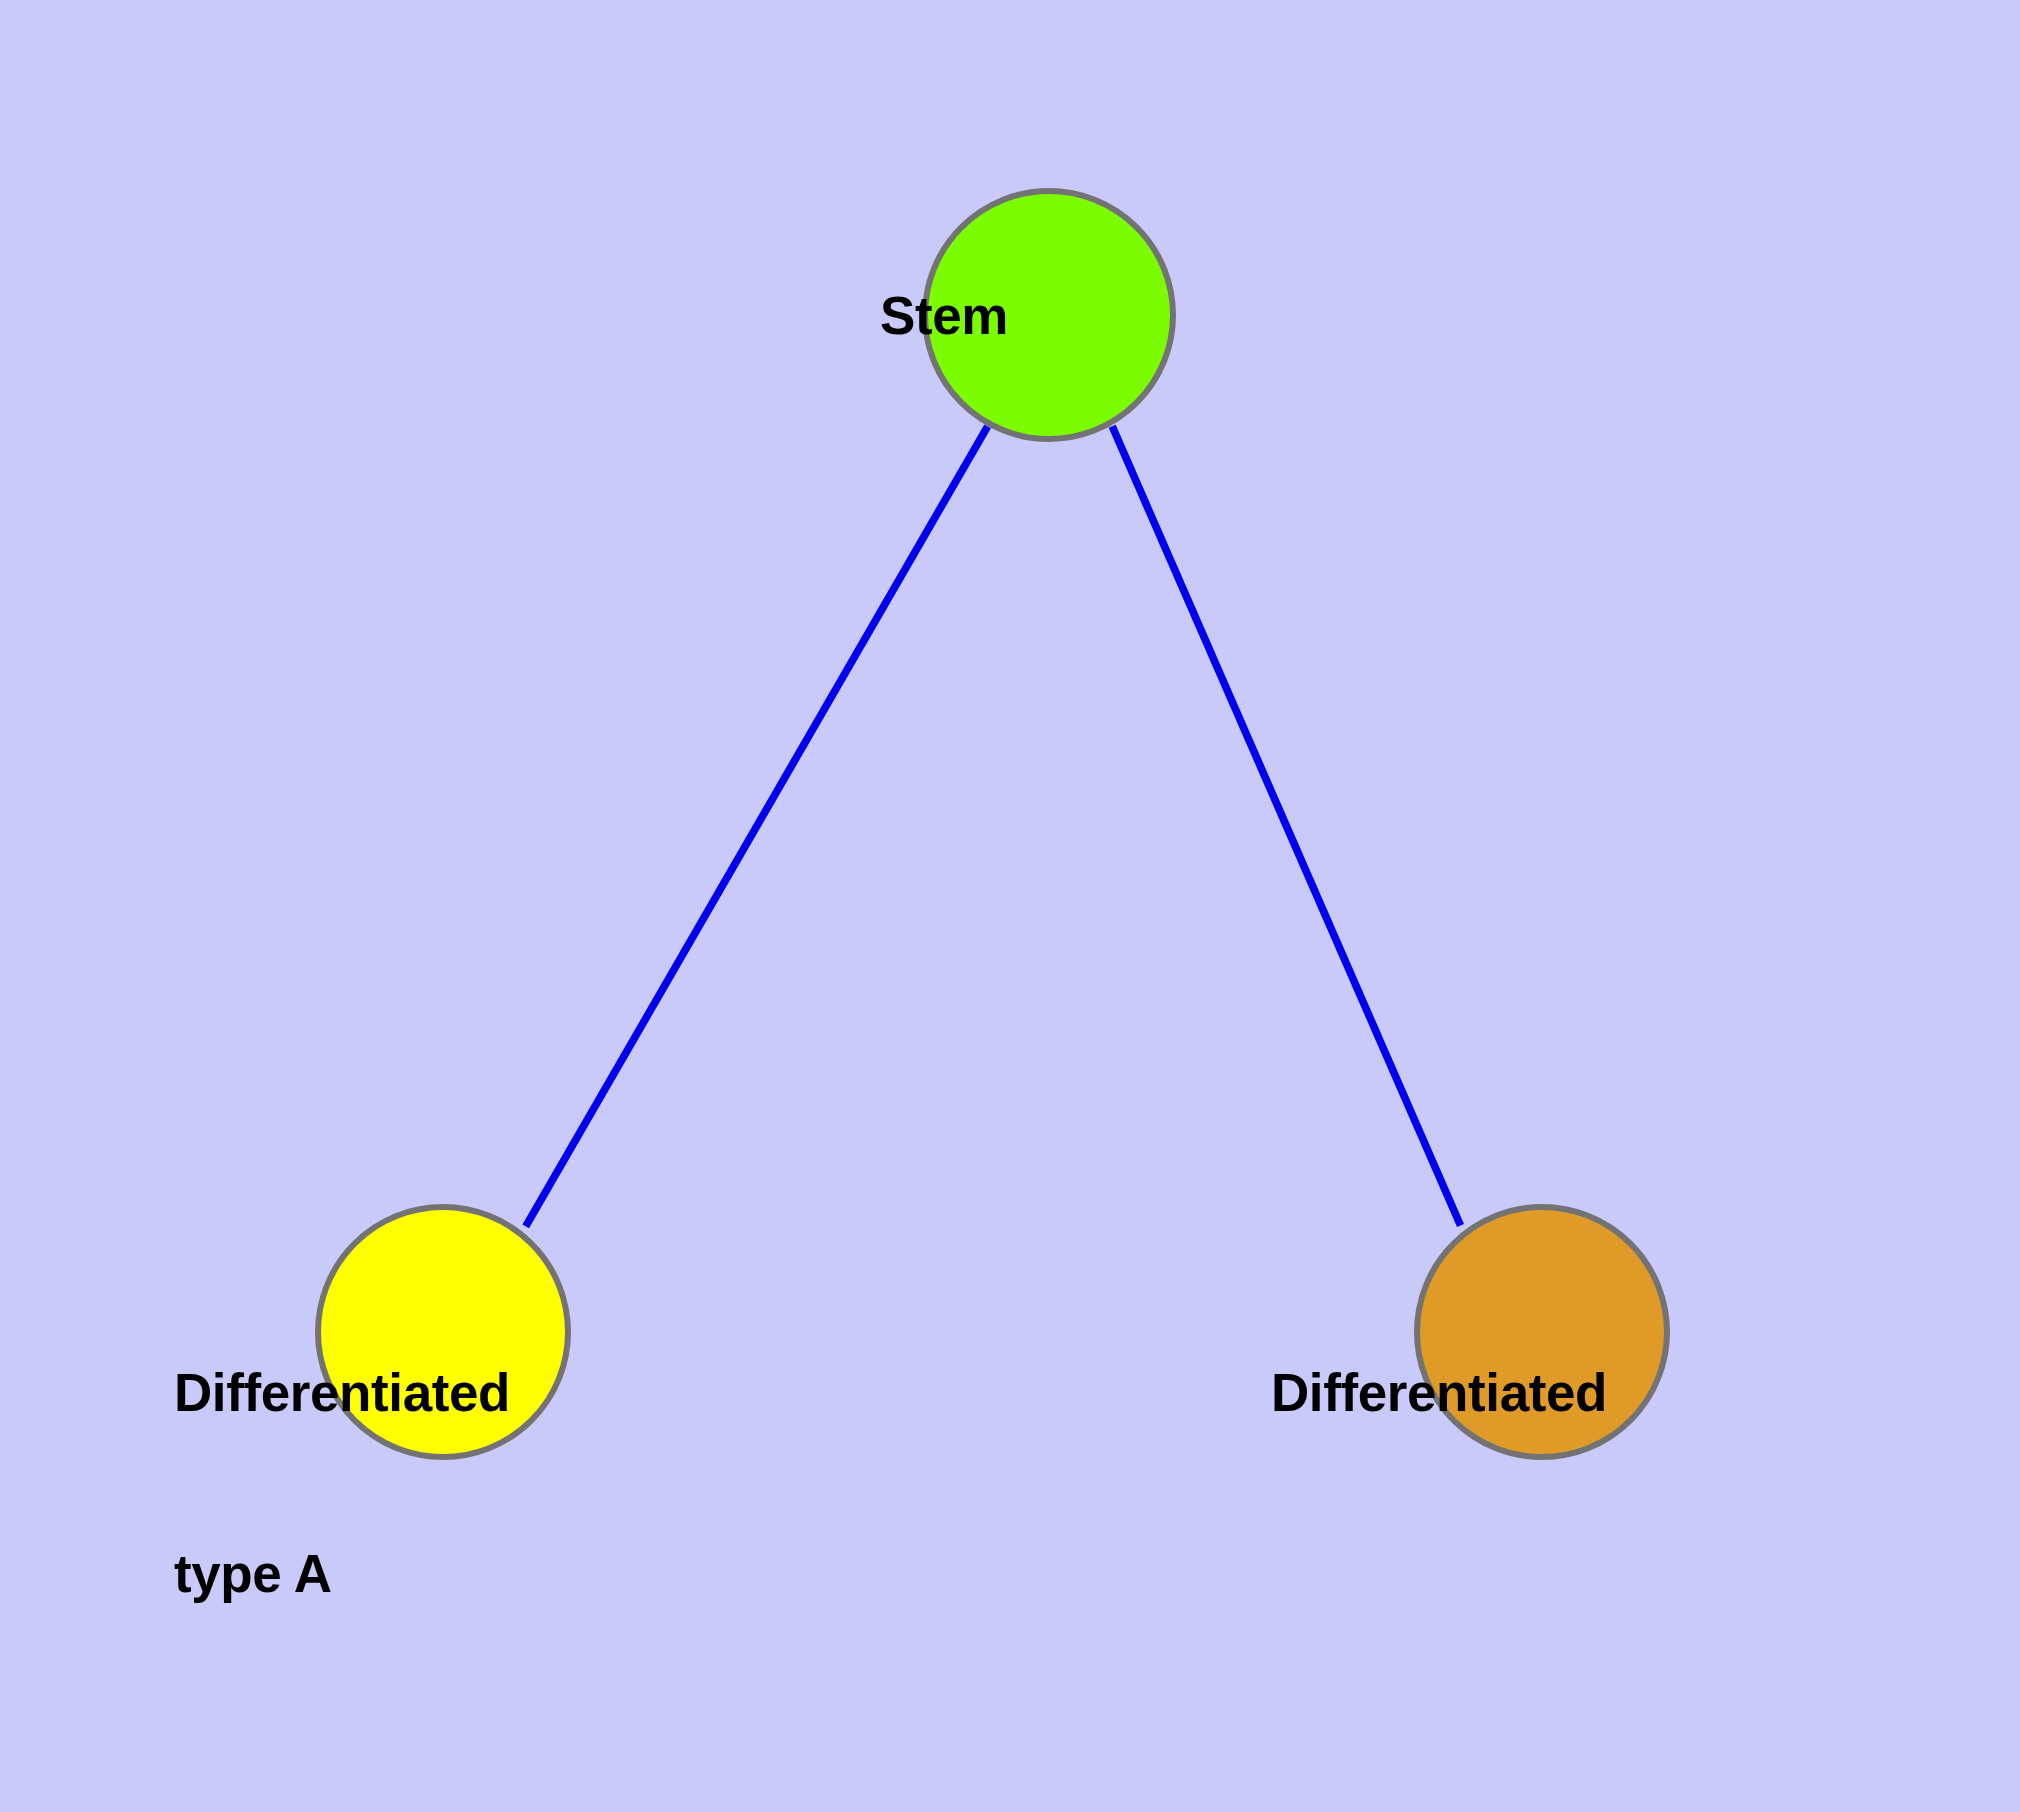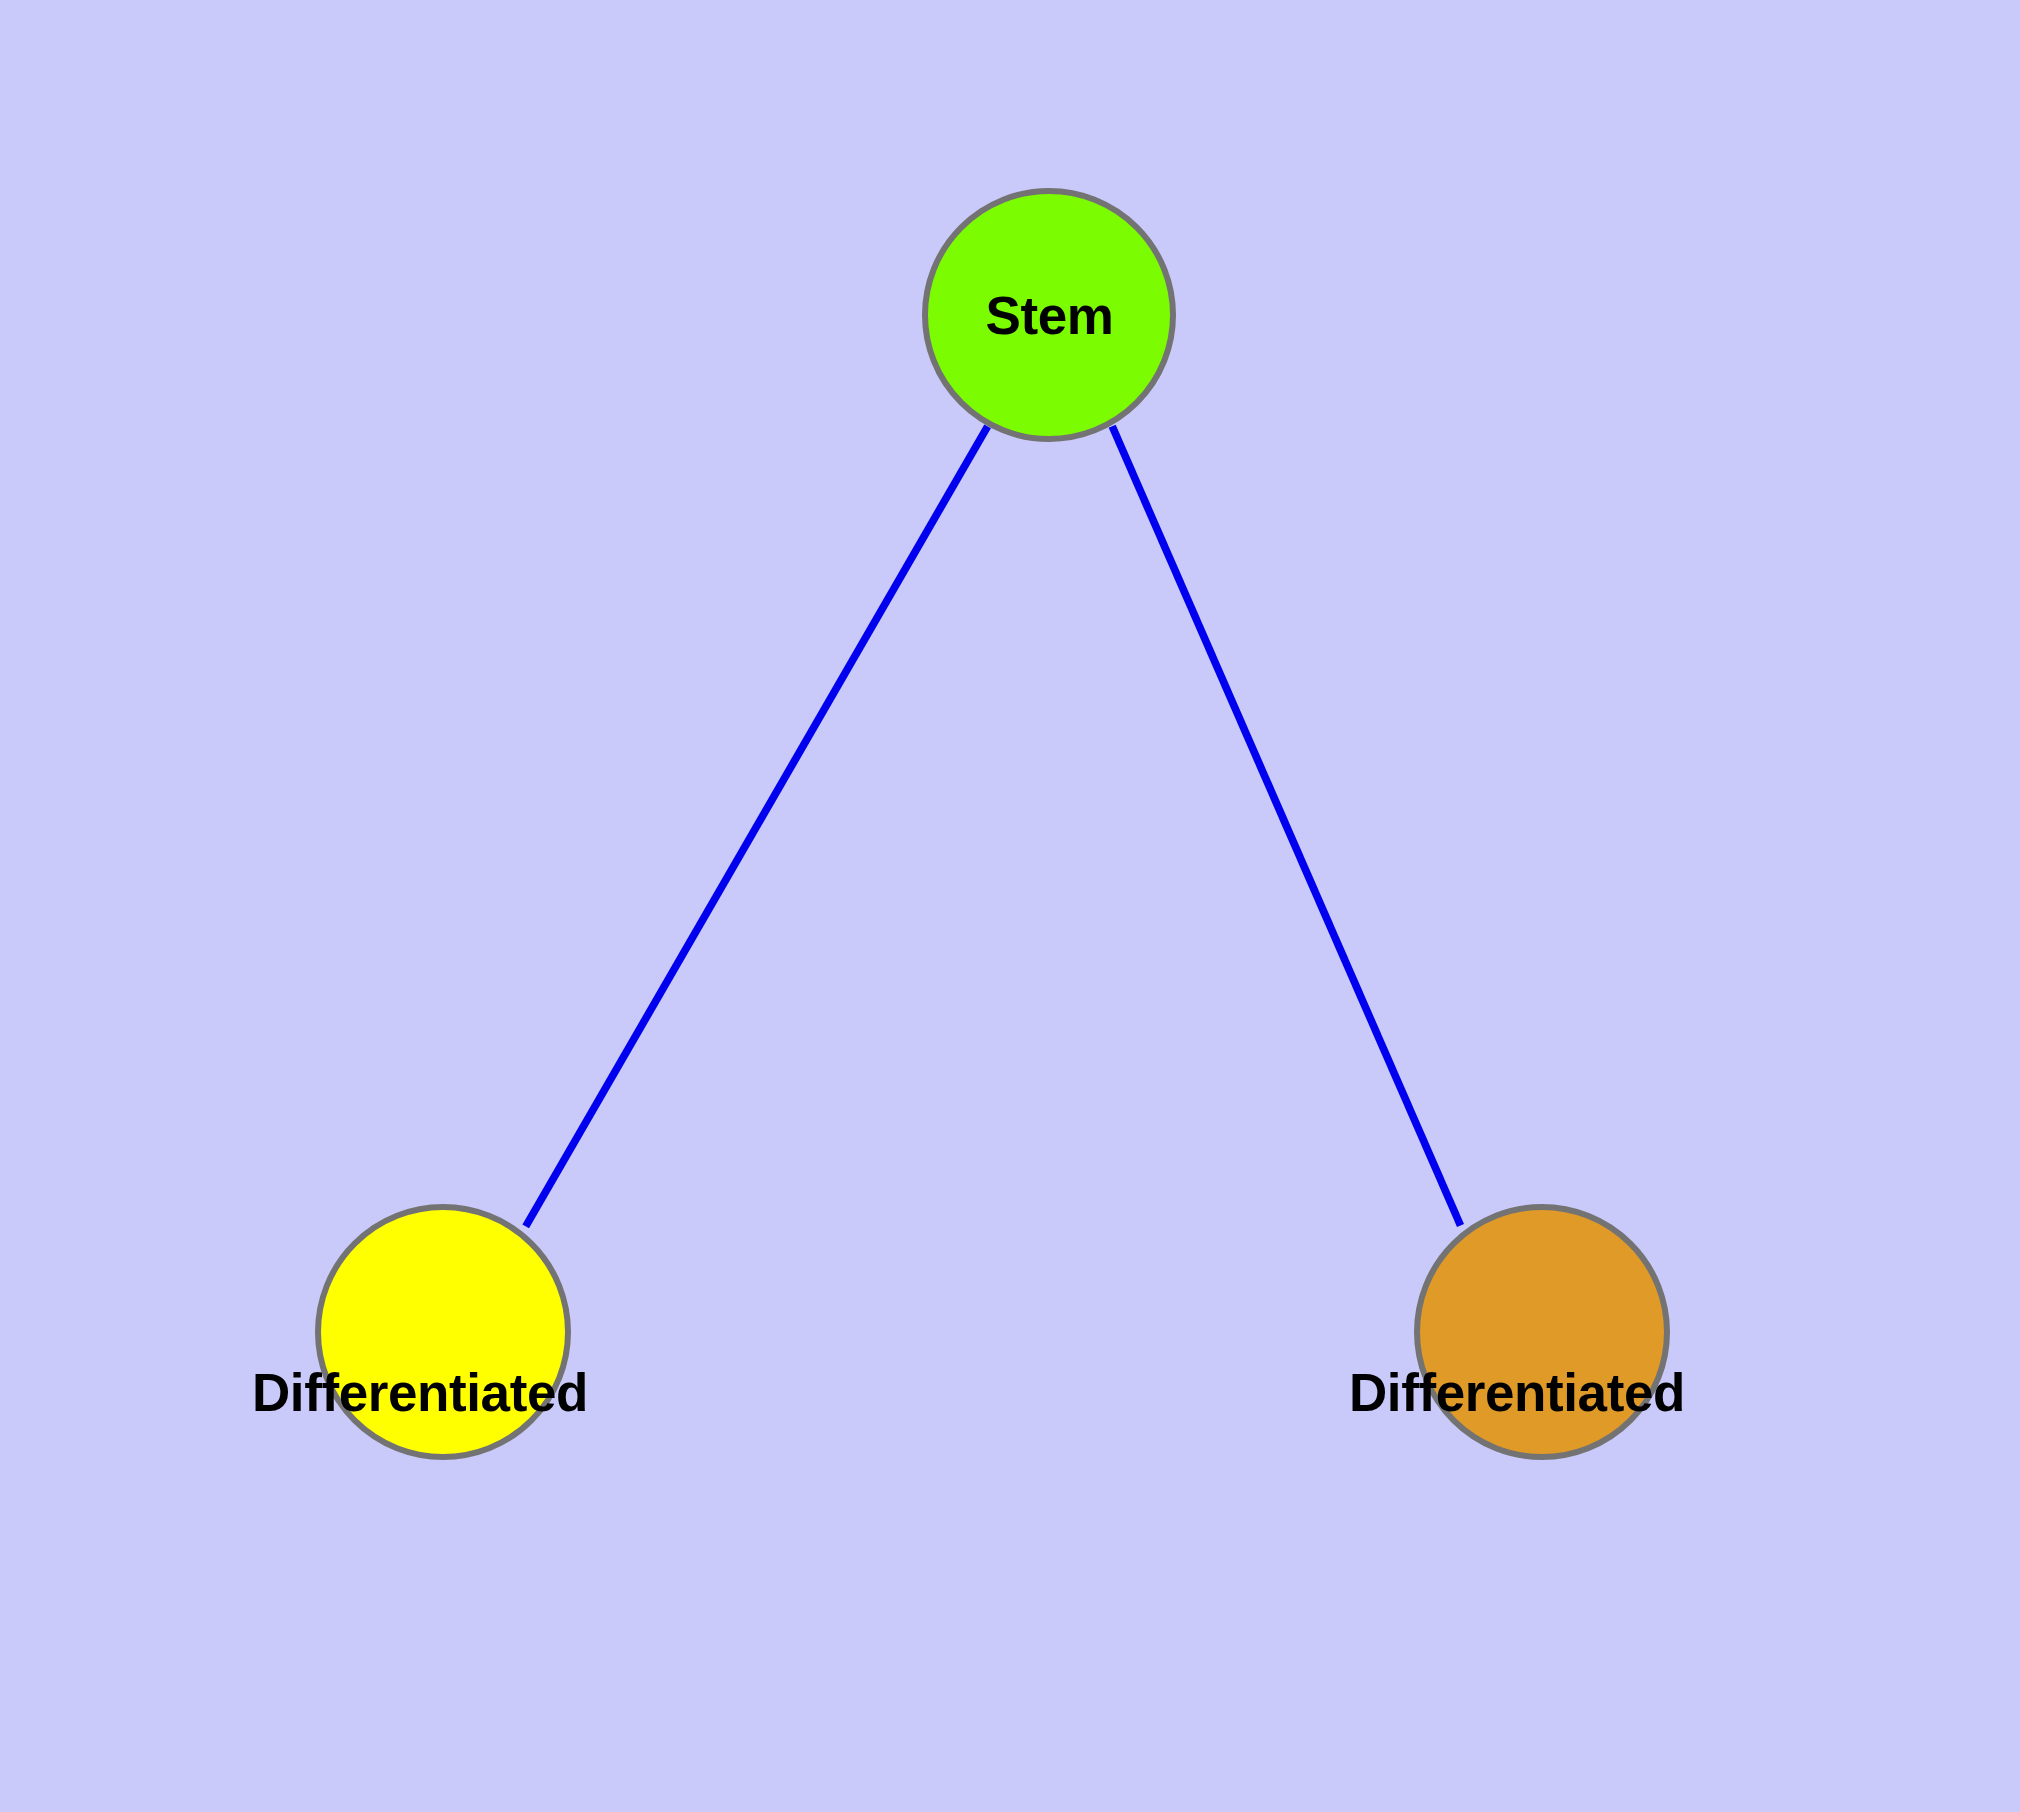--- a/index.html
+++ b/index.html
@@ -26,21 +26,20 @@
     height: 1812px;
   }
   .node {
     position: absolute;
     border-radius: 50%;
     box-sizing: border-box;
     border: 6px solid #737373;
   }
   .node-label {
     position: absolute;
-    text-align: center;
     color: #000000;
     font-weight: bold;
     font-size: 53px;
     line-height: 1.14;
     letter-spacing: -0.4px;
     white-space: pre;
     pointer-events: none;
   }
 </style>
 </head>
@@ -56,20 +55,21 @@
   <div class="node" style="left:922px; top:188px; width:254px; height:254px; background:#7cfc00;"></div>
 
   <div class="node" style="left:315px; top:1204px; width:256px; height:256px; background:#ffff00;"></div>
 
   <div class="node" style="left:1414px; top:1204px; width:256px; height:256px; background:#e09a28;"></div>
 
   <div class="node-label" style="left:880px; top:286px; width:339px;">Stem</div>
 
   <div class="node-label" style="left:174px; top:1242px; width:492px;">
     <div>Differentiated</div>
+    <div>type A</div>
   </div>
 
   <div class="node-label" style="left:1271px; top:1242px; width:492px;">
     <div>Differentiated</div>
   </div>
 
 </div>
 
 
 </body></html>

